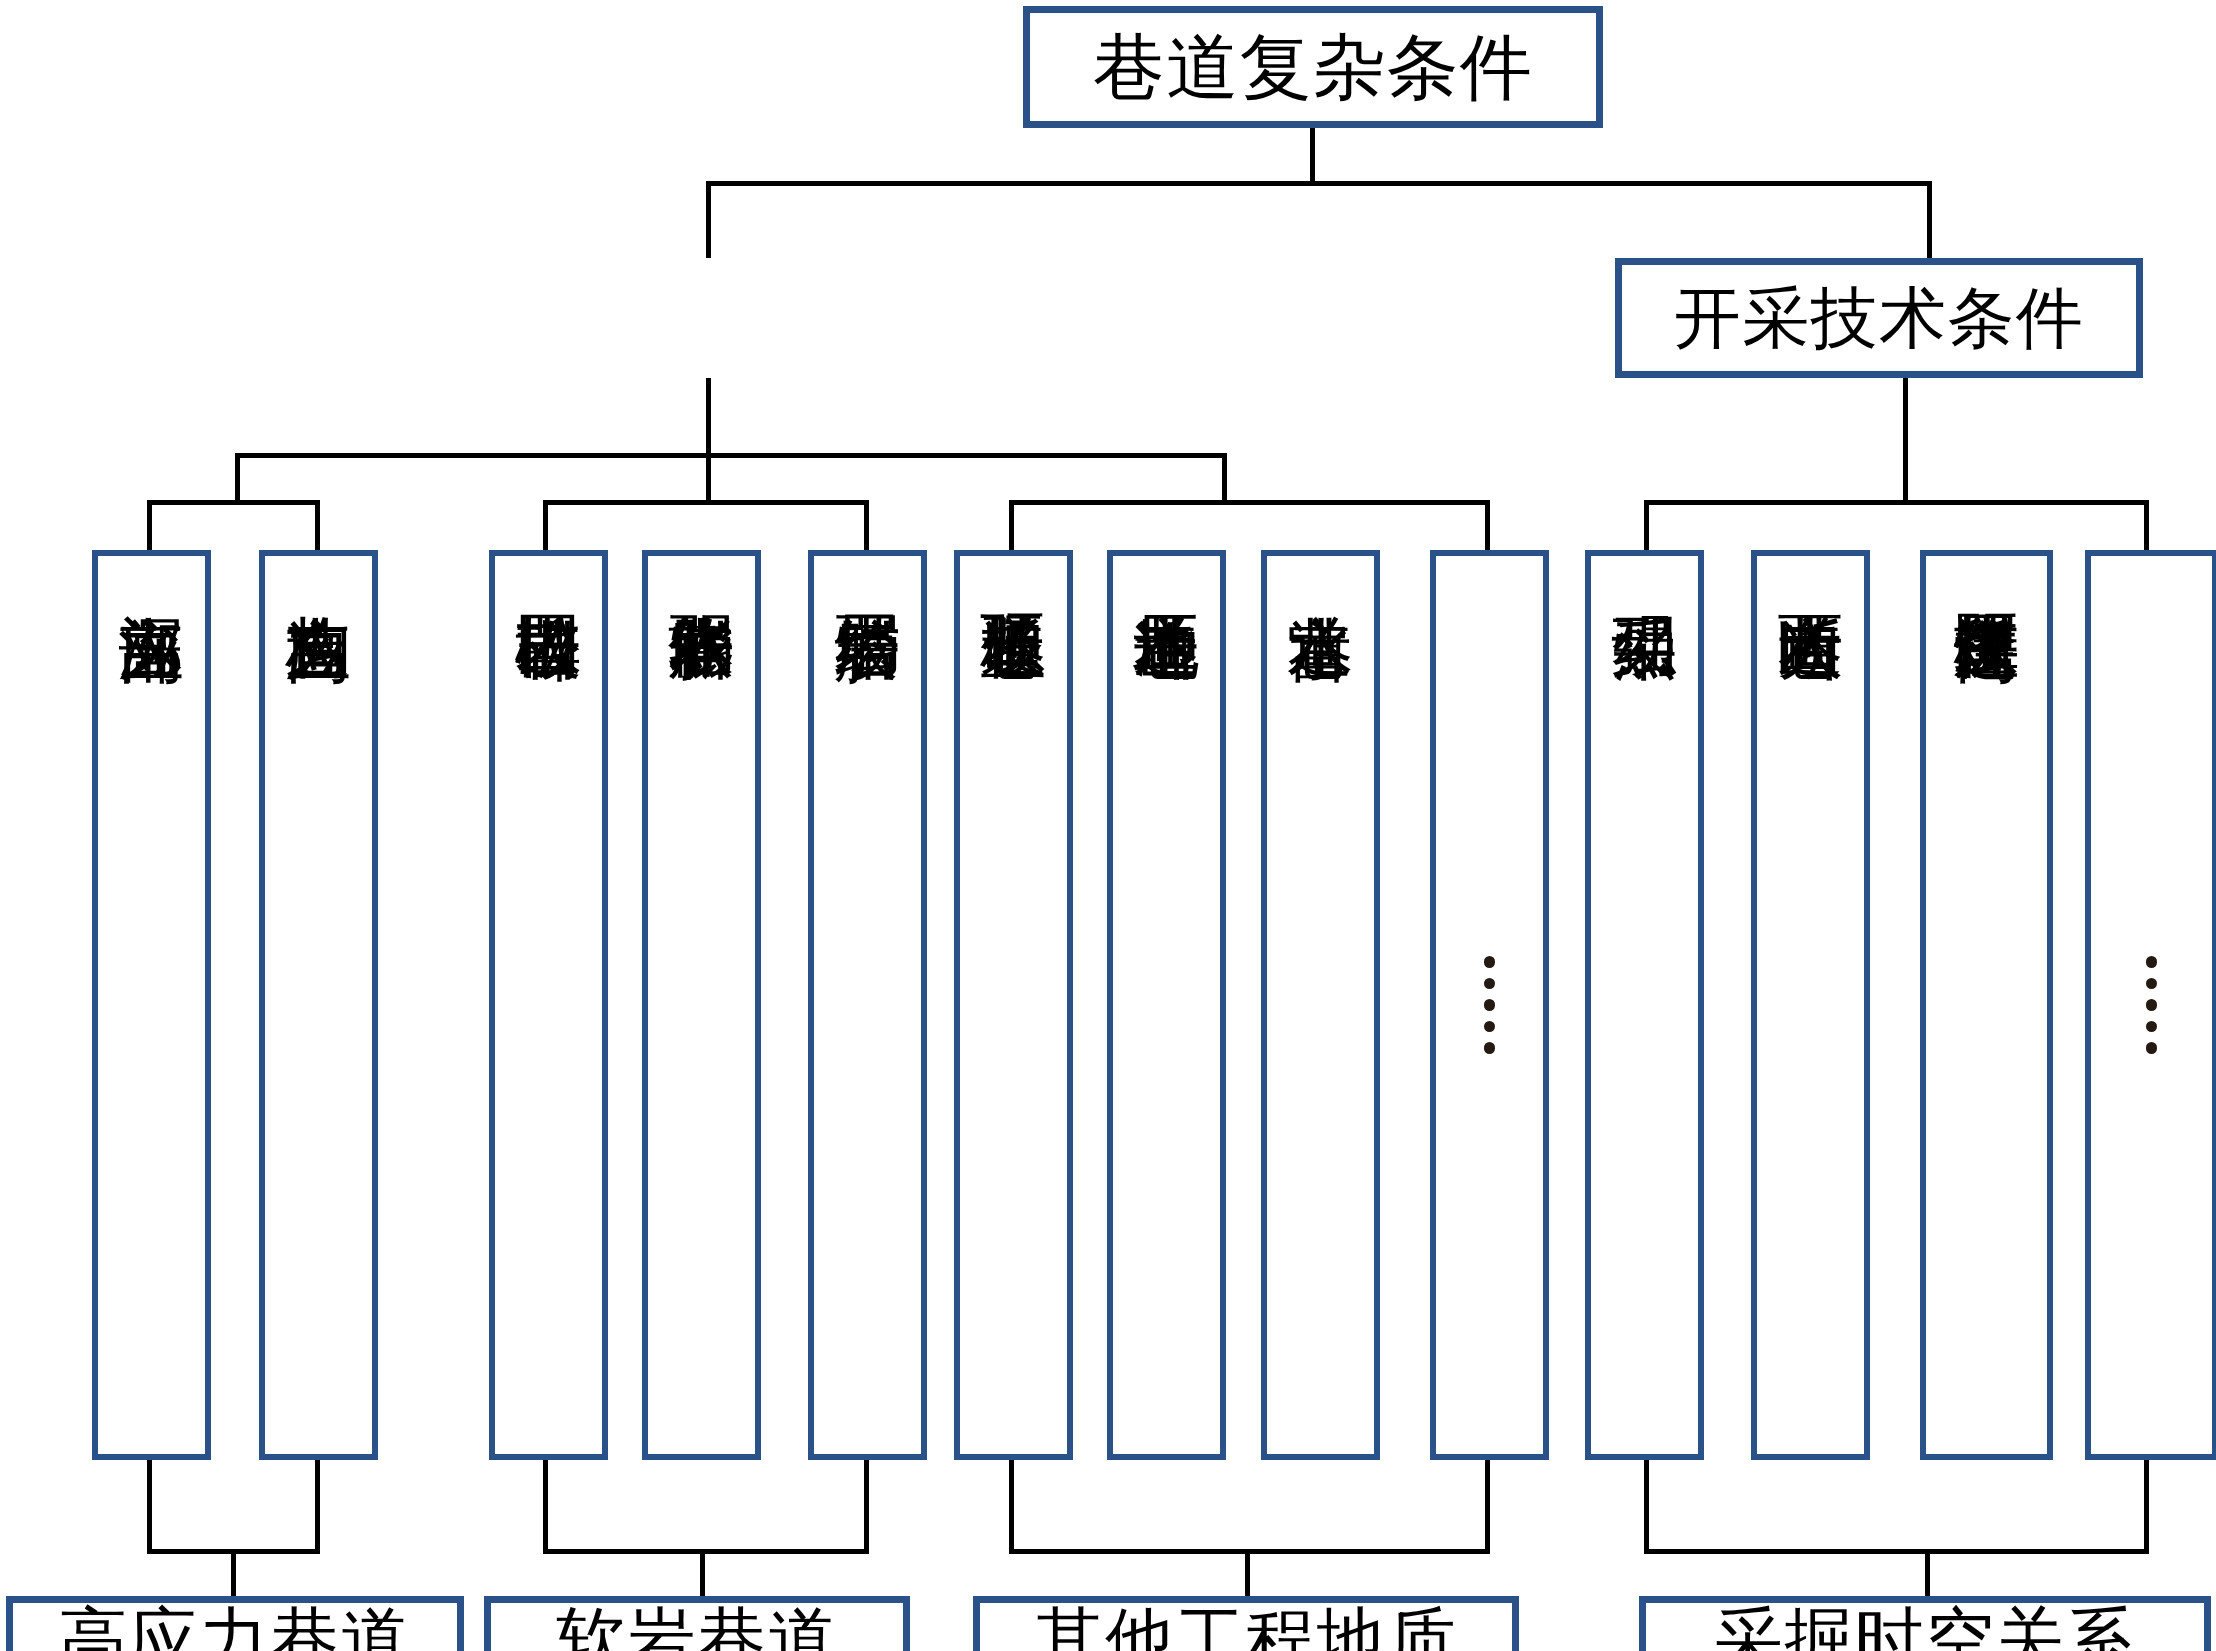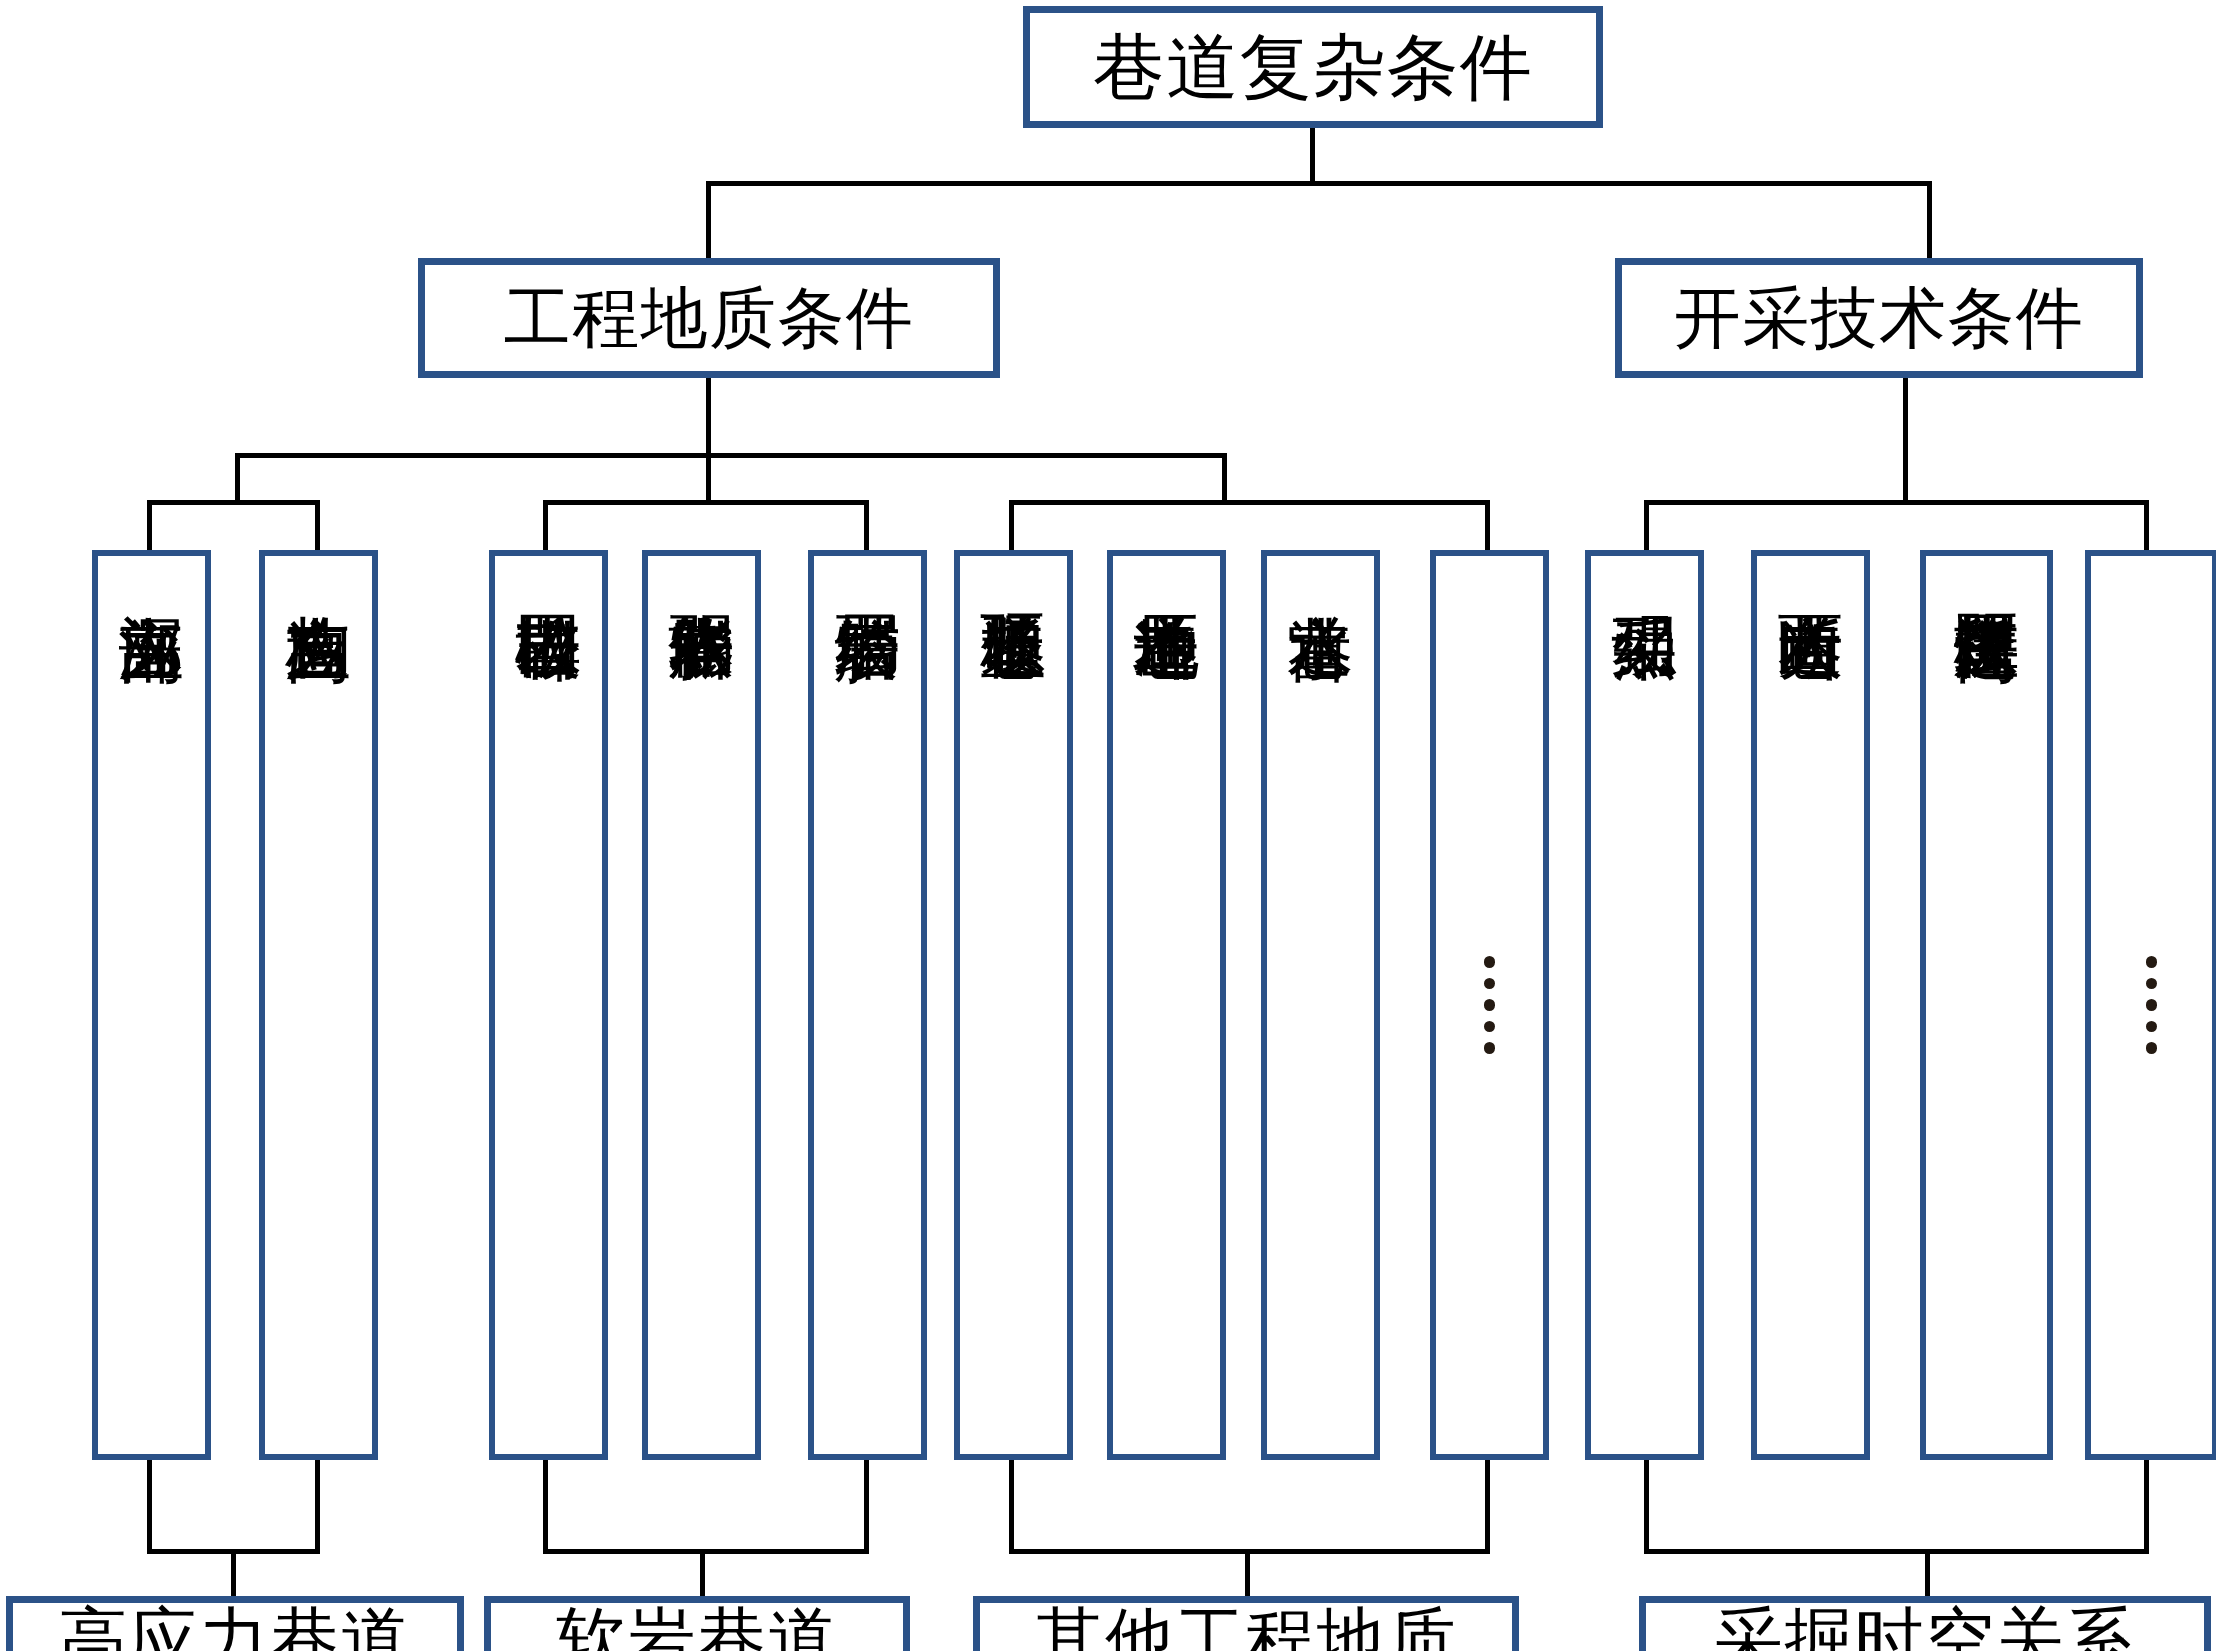--- a/index.html
+++ b/index.html
@@ -42,23 +42,20 @@
 
   <div class="box lvl1" style="left:1023px;top:5.7px;width:580px;height:122px;">
     <span class="htext">巷道复杂条件</span>
   </div>
 
   <div class="ln lnv" style="left:1310px;top:128px;width:5px;height:56px;"></div>
   <div class="ln lnh" style="left:706px;top:181px;width:1226px;height:5px;"></div>
   <div class="ln lnv" style="left:706px;top:181px;width:5px;height:77px;"></div>
   <div class="ln lnv" style="left:1927px;top:181px;width:5px;height:77px;"></div>
 
-  <div class="box lvl2" style="left:418px;top:258px;width:582px;height:120px;">
-    <span class="htext">工程地质条件</span>
-  </div>
 
   <div class="box lvl2" style="left:1615px;top:258px;width:528px;height:120px;">
     <span class="htext">开采技术条件</span>
   </div>
 
   <div class="ln lnv" style="left:706px;top:378px;width:5px;height:77px;"></div>
   <div class="ln lnh" style="left:235px;top:453px;width:992px;height:5px;"></div>
   <div class="ln lnv" style="left:235px;top:453px;width:5px;height:49px;"></div>
   <div class="ln lnv" style="left:706px;top:453px;width:5px;height:49px;"></div>
   <div class="ln lnv" style="left:1222px;top:453px;width:5px;height:49px;"></div>

